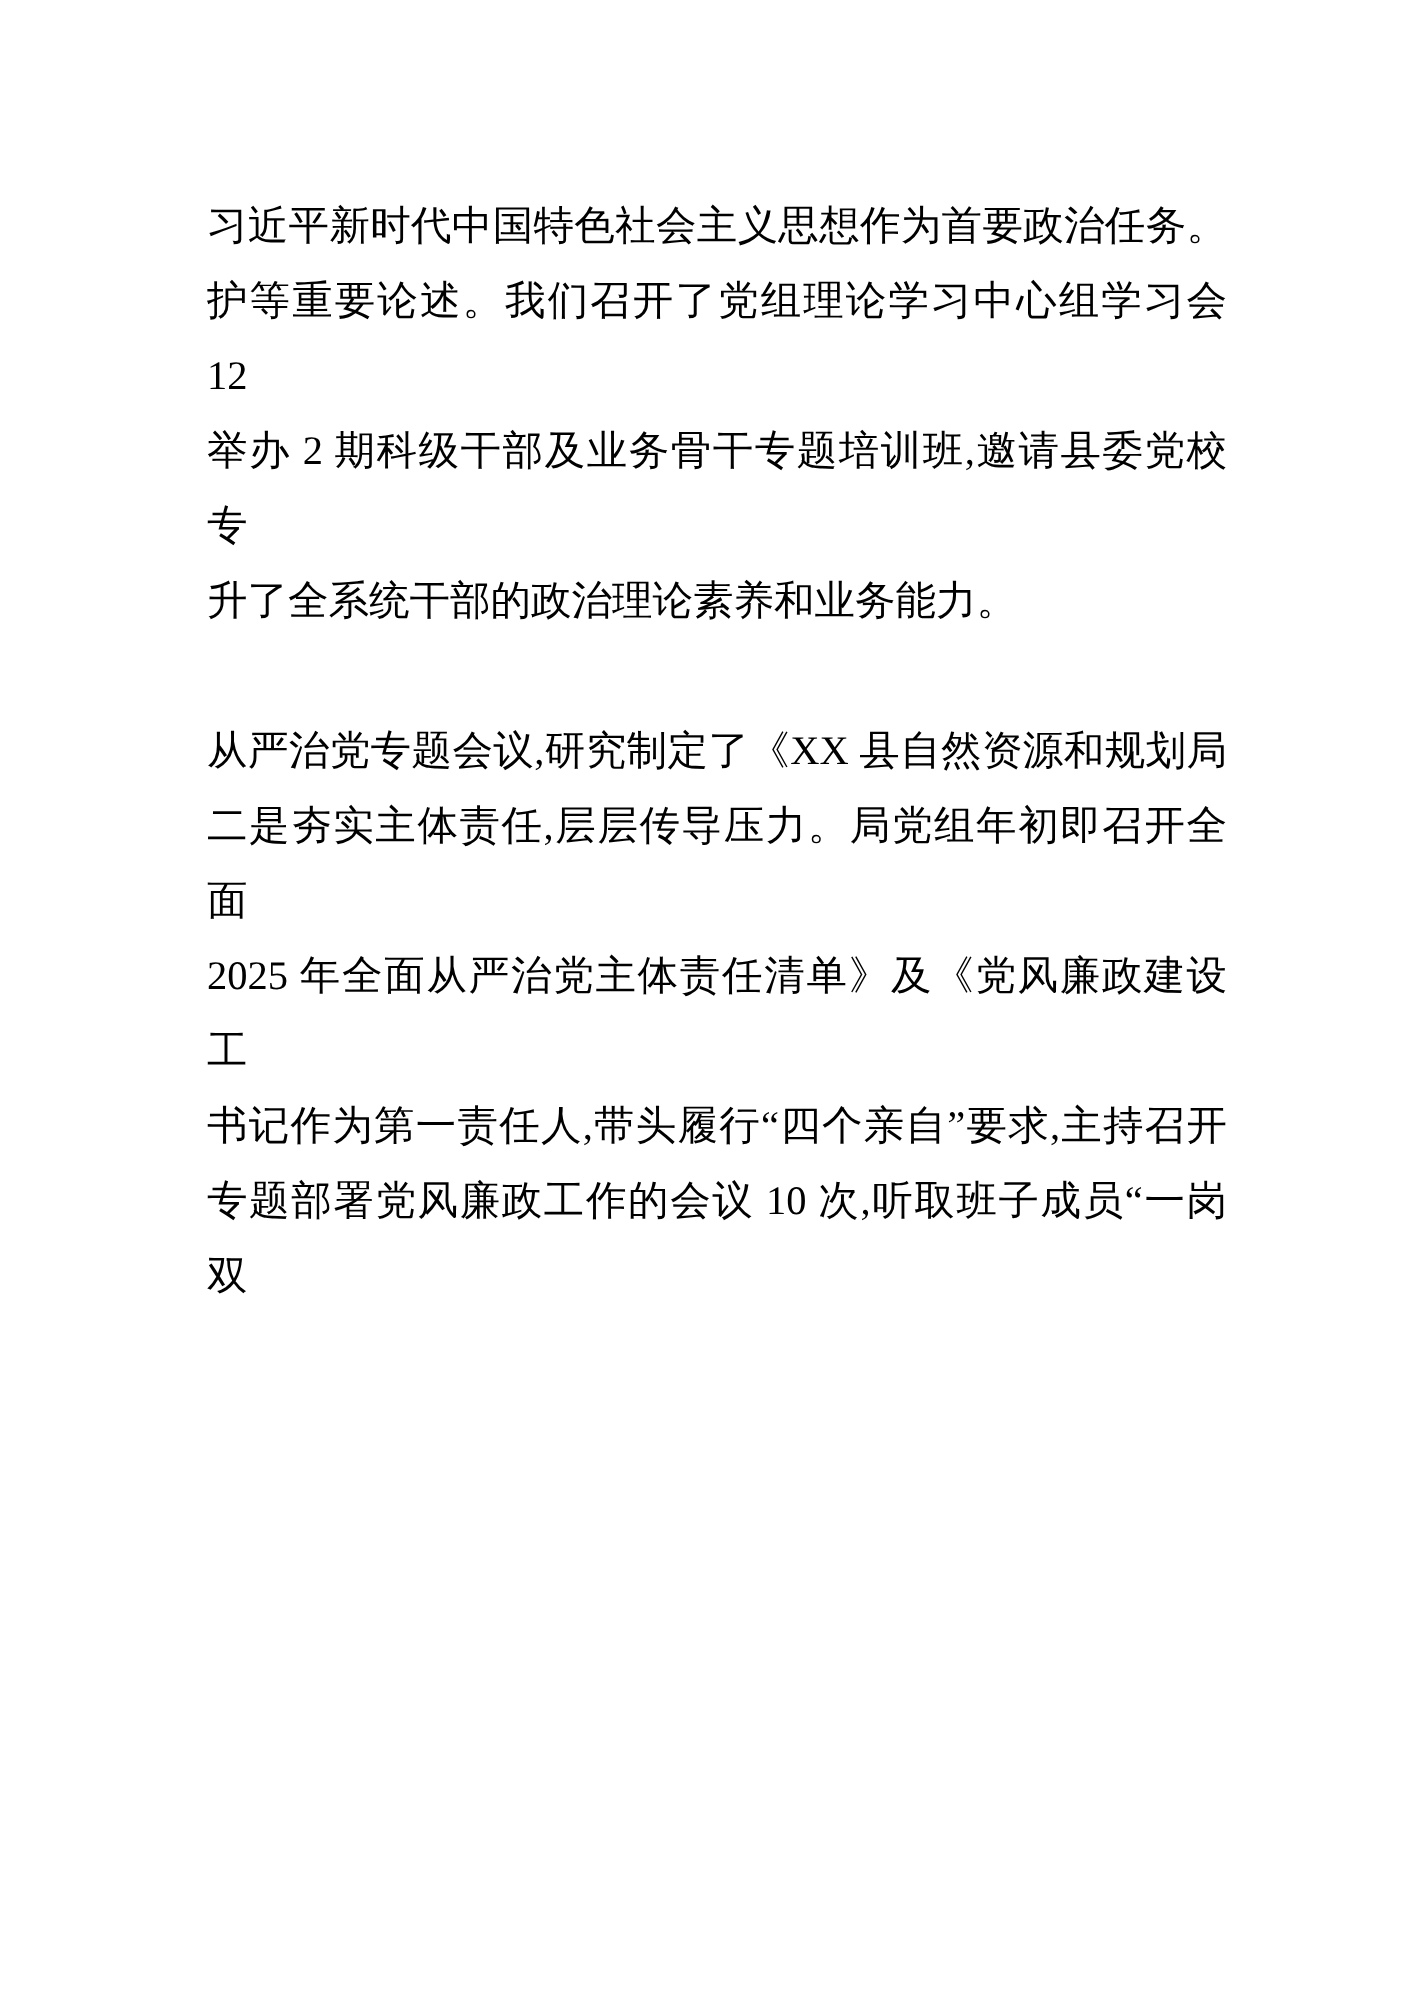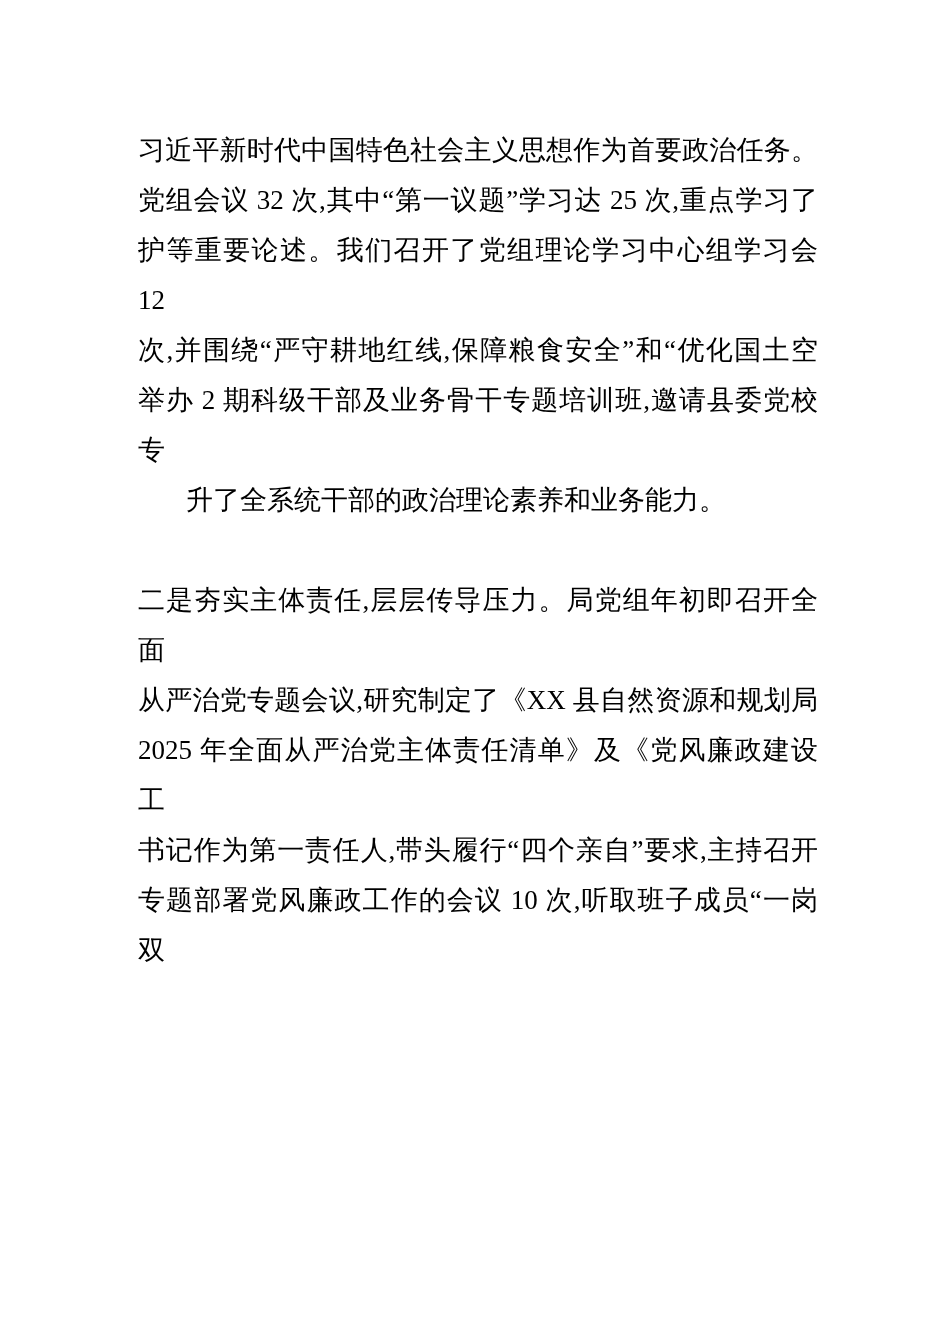--- a/index.html
+++ b/index.html
@@ -29,37 +29,34 @@
     margin-top: 50px;
   }
   .line {
     text-align: justify;
     text-align-last: justify;
     text-justify: inter-character;
     white-space: normal;
   }
   .line.last {
     text-align-last: left;
-    margin-left: 48px;
   }
 </style>
 </head>
 <body>
 
 <div class="page">
   <div id="doc" class="doc">
       <div class="para">
         <div class="line">习近平新时代中国特色社会主义思想作为首要政治任务。</div>
-        <div class="line">党组会议 32 次,其中“第一议题”学习达 25 次,重点学习了</div>
         <div class="line">护等重要论述。我们召开了党组理论学习中心组学习会 12</div>
-        <div class="line">次,并围绕“严守耕地红线,保障粮食安全”和“优化国土空</div>
         <div class="line">举办 2 期科级干部及业务骨干专题培训班,邀请县委党校专</div>
         <div class="line last">升了全系统干部的政治理论素养和业务能力。</div>
       </div>
       <div class="para">
+        <div class="line">从严治党专题会议,研究制定了《XX 县自然资源和规划局</div>
         <div class="line">二是夯实主体责任,层层传导压力。局党组年初即召开全面</div>
-        <div class="line">从严治党专题会议,研究制定了《XX 县自然资源和规划局</div>
         <div class="line">2025 年全面从严治党主体责任清单》及《党风廉政建设工</div>
         <div class="line">书记作为第一责任人,带头履行“四个亲自”要求,主持召开</div>
         <div class="line">专题部署党风廉政工作的会议 10 次,听取班子成员“一岗双</div>
       </div>
     </div>
 </div>
 
 </body></html>

